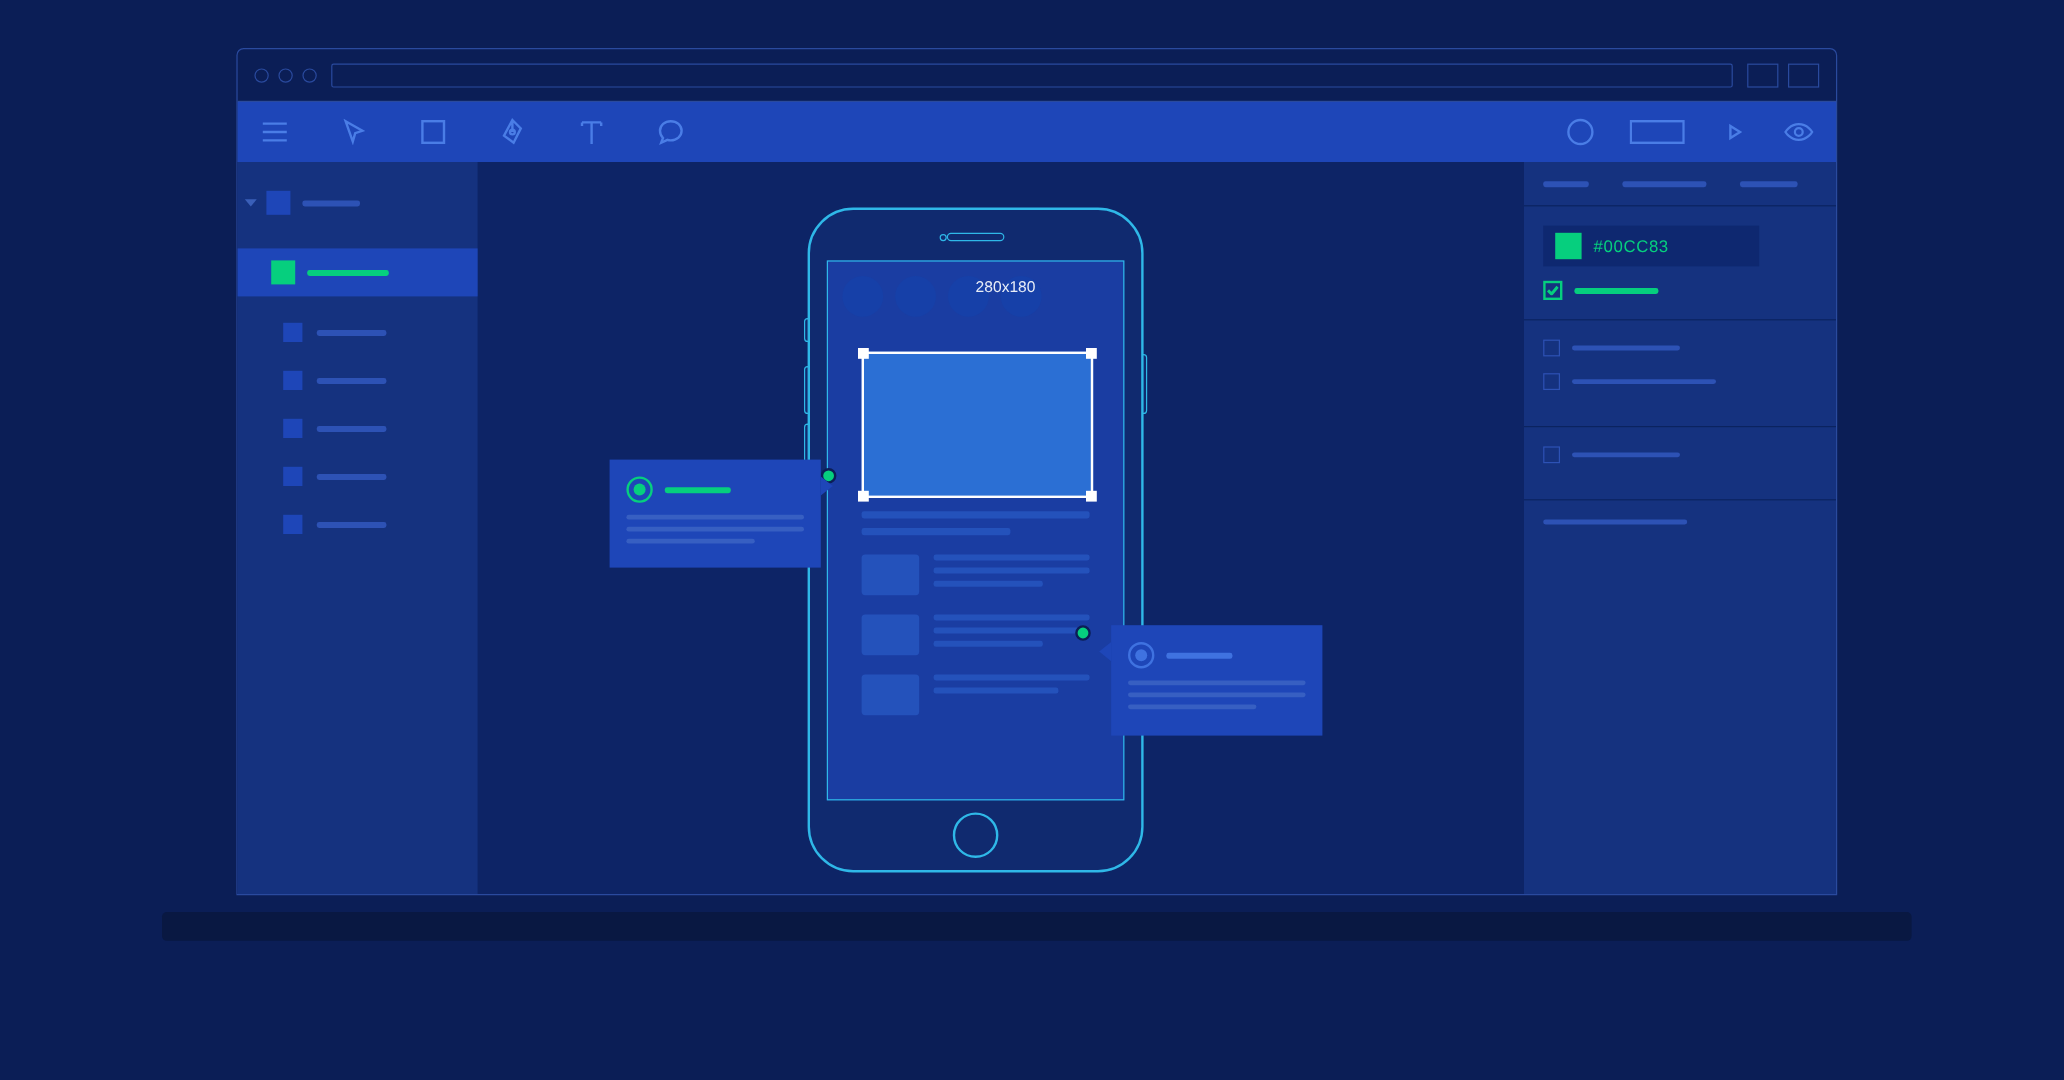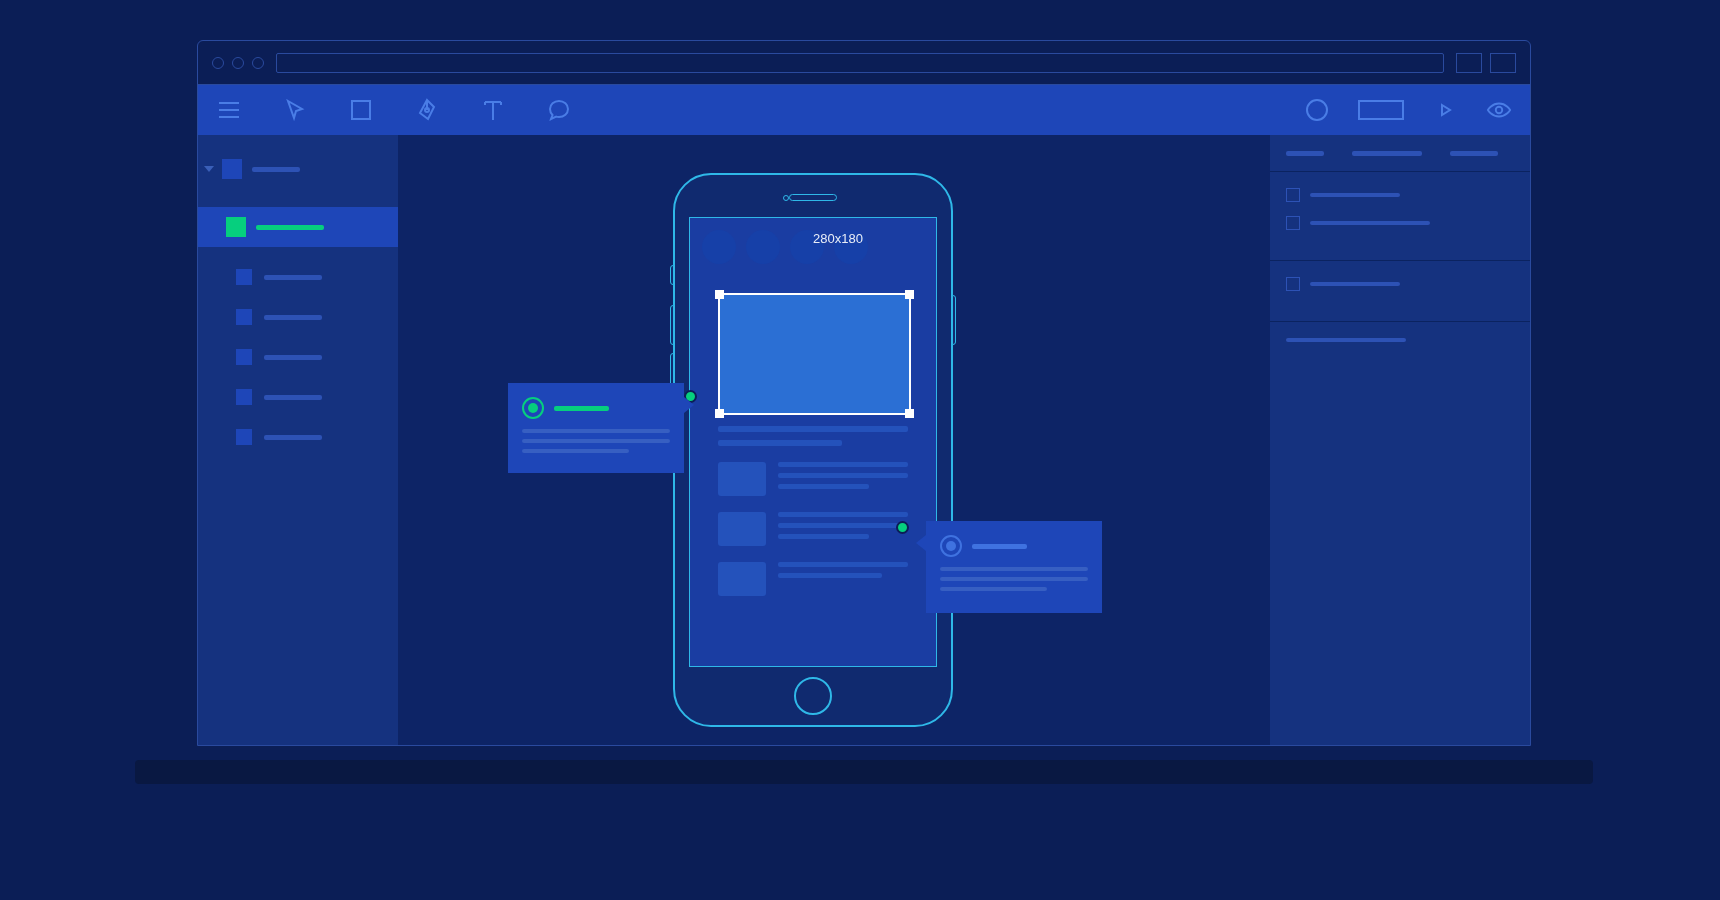--- a/index.html
+++ b/index.html
@@ -422,34 +422,48 @@
       </div>
     </div>
 
     <div class="inspector">
       <div class="insp-top">
         <div class="insp-tab" style="width:38px;"></div>
         <div class="insp-tab" style="width:70px;"></div>
         <div class="insp-tab" style="width:48px;"></div>
       </div>
       <div class="insp-section">
-        <div class="prop-row">
-          <div class="prop-box"></div>
-          <div class="prop-line"></div>
-        </div>
-        <div class="prop-row">
-          <div class="prop-box"></div>
-          <div class="prop-line l2"></div>
+        <div class="color-row">
+          <div class="color-swatch"></div>
+          <div class="color-hex">#00CC83</div>
+        </div>
+        <div class="check-row">
+          <div class="checkbox">
+            <svg width="10" height="8" viewBox="0 0 10 8">
+                <path d="M1 4l3 3 5-6"></path>
+              </svg>
+          </div>
+          <div class="check-label"></div>
         </div>
       </div>
       <div class="insp-section">
         <div class="prop-row">
           <div class="prop-box"></div>
           <div class="prop-line"></div>
         </div>
+        <div class="prop-row">
+          <div class="prop-box"></div>
+          <div class="prop-line l2"></div>
+        </div>
+      </div>
+      <div class="insp-section">
+        <div class="prop-row">
+          <div class="prop-box"></div>
+          <div class="prop-line"></div>
+        </div>
       </div>
       <div class="insp-section" style="height:140px;">
         <div class="prop-row">
           <div class="prop-line l2"></div>
         </div>
       </div>
     </div>
   </div>
 </div>
 

